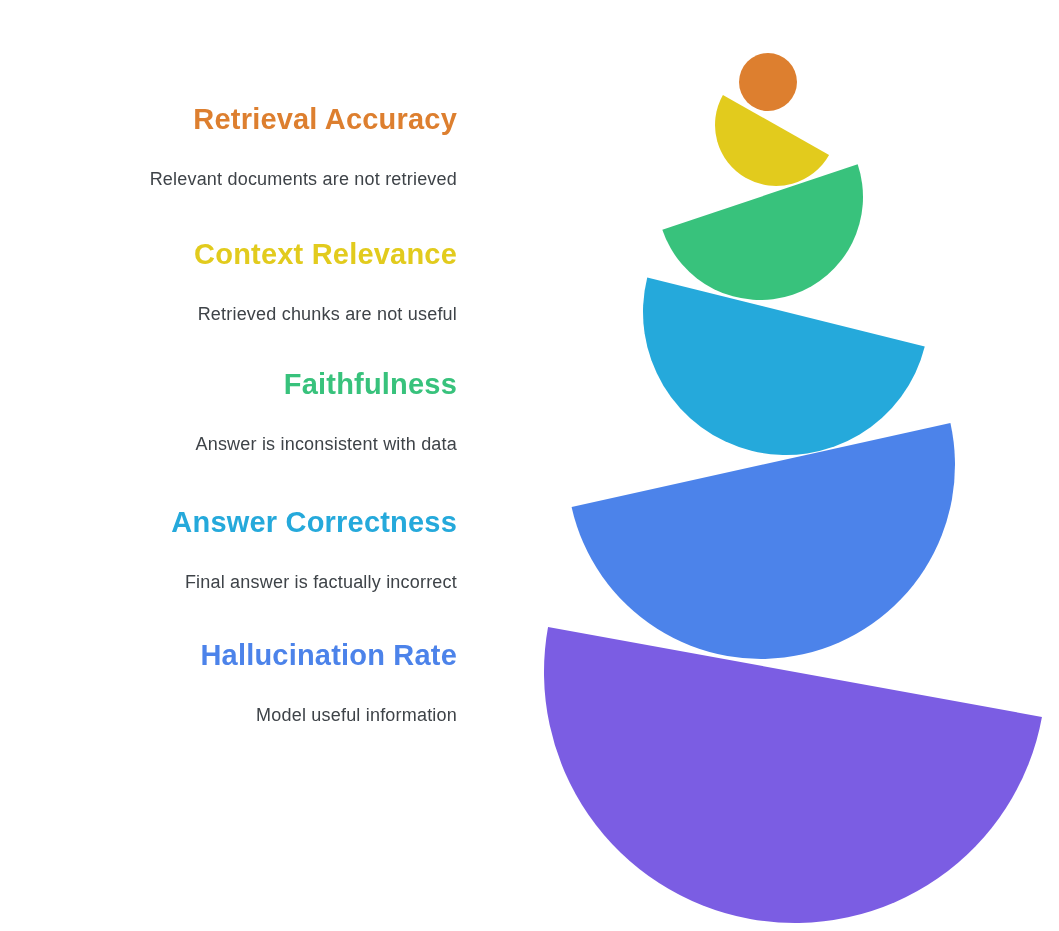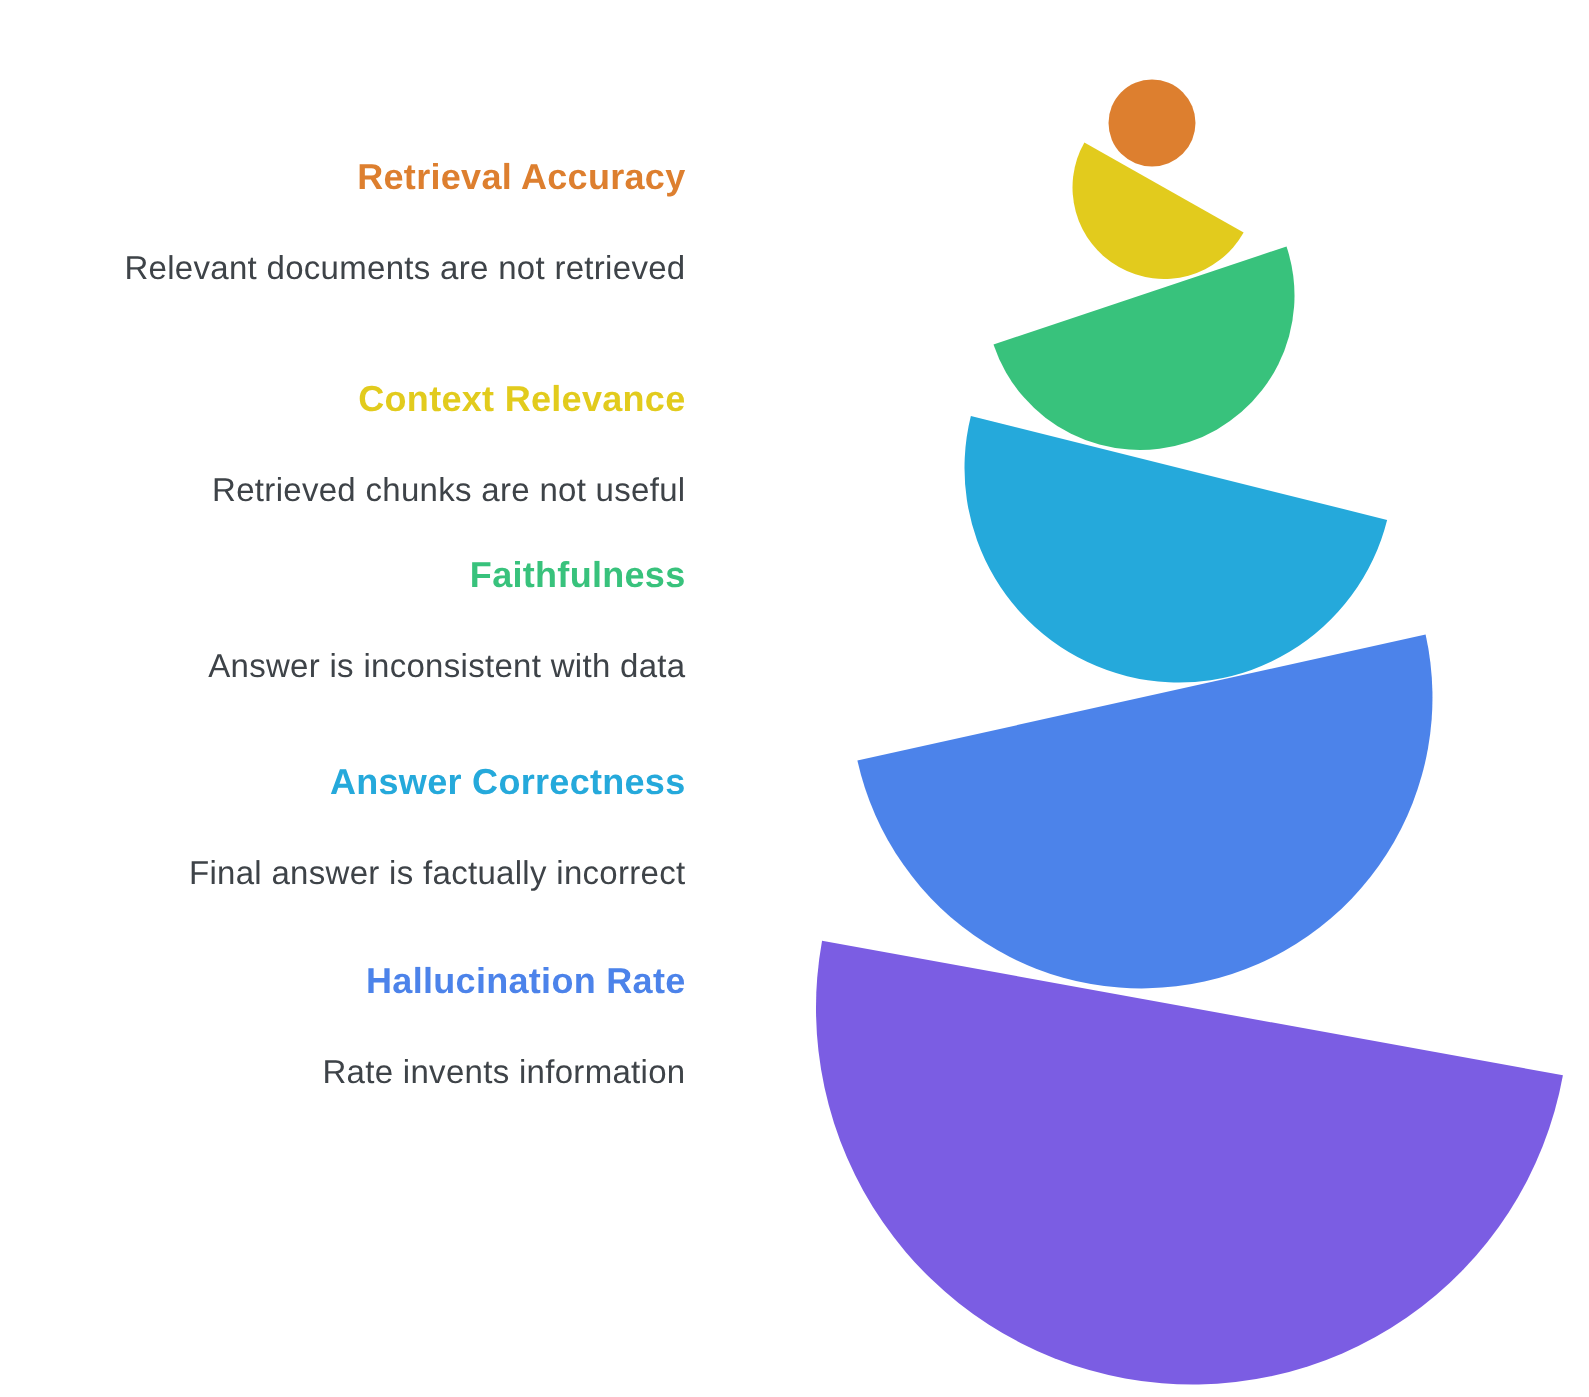--- a/index.html
+++ b/index.html
@@ -15,34 +15,34 @@
     background: #ffffff;
     overflow: hidden;
   }
   .metric-group {
     position: absolute;
     right: 602px;
     text-align: right;
     white-space: nowrap;
   }
   .metric-label {
-    font-size: 24px;
+    font-size: 29px;
     line-height: 34px;
     font-weight: 700;
     letter-spacing: 0.2px;
   }
   .metric-desc {
     margin-top: 30px;
-    font-size: 22px;
+    font-size: 18px;
     line-height: 26px;
     font-weight: 400;
     letter-spacing: 0.2px;
   }
   .g1 { top: 102px; }
-  .g2 { top: 237px; margin-top: 13px; }
+  .g2 { top: 237px; }
   .g3 { top: 367px; }
   .g4 { top: 505px; }
   .g5 { top: 638px; }
   .g6 { top: 770px; }
   #stack-svg {
     position: absolute;
     left: 0;
     top: 0;
   }
 </style>
@@ -66,21 +66,21 @@
     <div class="metric-desc" style="color: rgb(62, 67, 72);">Answer is inconsistent with data</div>
   </div>
 
   <div class="metric-group g4">
     <div class="metric-label" style="color: rgb(37, 169, 219);">Answer Correctness</div>
     <div class="metric-desc" style="color: rgb(62, 67, 72);">Final answer is factually incorrect</div>
   </div>
 
   <div class="metric-group g5">
     <div class="metric-label" style="color: rgb(76, 131, 234); margin-left: 28px;">Hallucination Rate</div>
-    <div class="metric-desc" style="color: rgb(62, 67, 72);">Rate invents information</div>
+    <div class="metric-desc" style="color: rgb(62, 67, 72);">Model useful information</div>
   </div>
 
   <div class="metric-group g6">
   </div>
 
   <svg id="stack-svg" width="1059" height="931" viewBox="0 0 1059 931" aria-hidden="true">
     <circle cx="768" cy="82" r="29" fill="#dd7f2f"></circle>
     <path transform="translate(776 125) rotate(29.5)" d="M -61 0 A 61 61 0 0 0 61 0 Z" fill="#e2cb1d"></path>
     <path transform="translate(760 197) rotate(-18.5)" d="M -103 0 A 103 103 0 0 0 103 0 Z" fill="#38c27c"></path>
     <path transform="translate(786 312) rotate(14)" d="M -143 0 A 143 143 0 0 0 143 0 Z" fill="#25a9db"></path>

